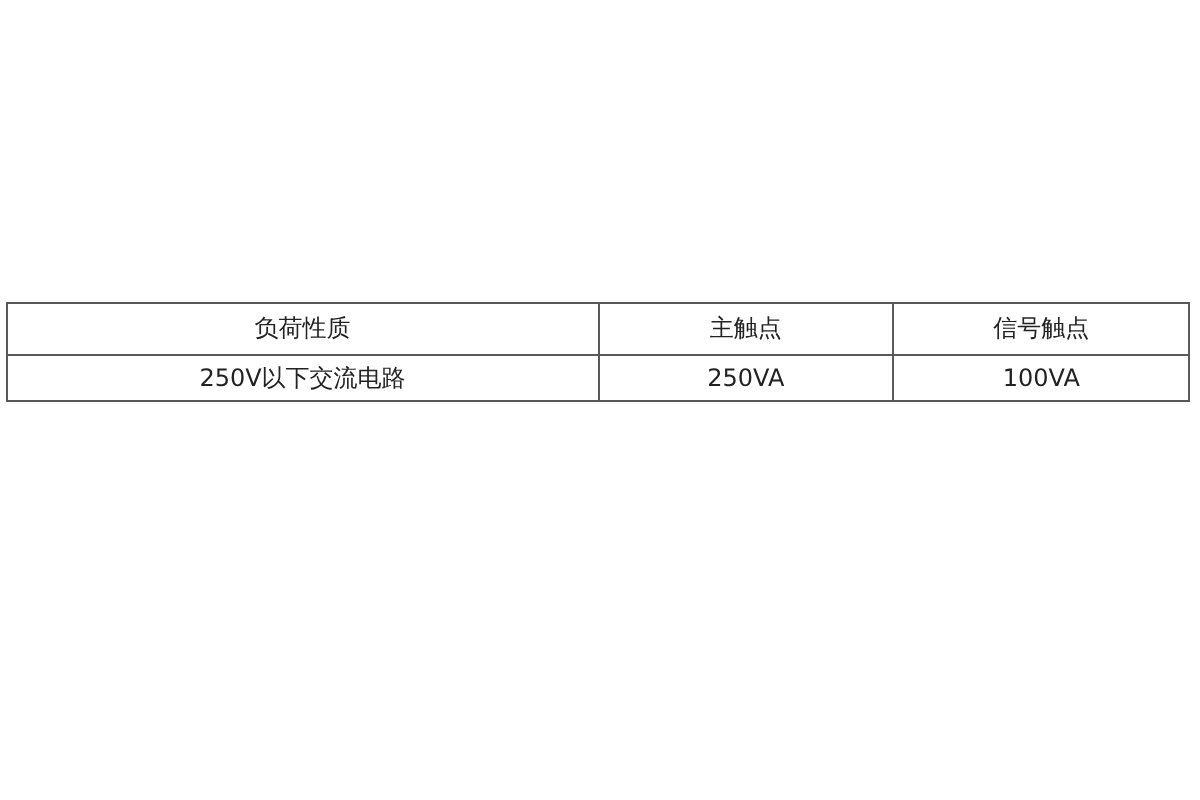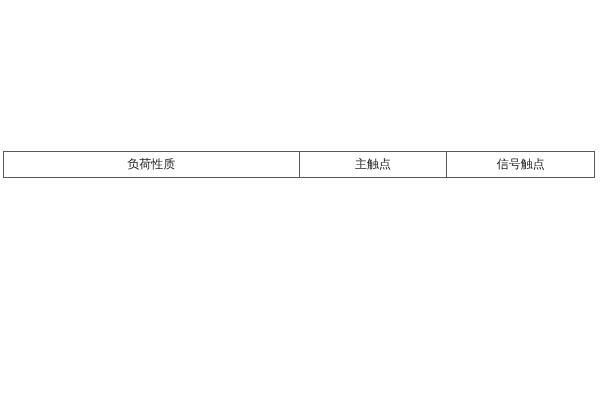--- a/index.html
+++ b/index.html
@@ -57,15 +57,20 @@
       <col class="col-signal">
     </colgroup>
     <thead>
       <tr class="header-row">
         <th>负荷性质</th>
         <th>主触点</th>
         <th>信号触点</th>
       </tr>
     </thead>
     <tbody>
+      <tr>
+        <td>250V以下交流电路</td>
+        <td>250VA</td>
+        <td>100VA</td>
+      </tr>
     </tbody>
   </table>
 </div>
 
 </body></html>

